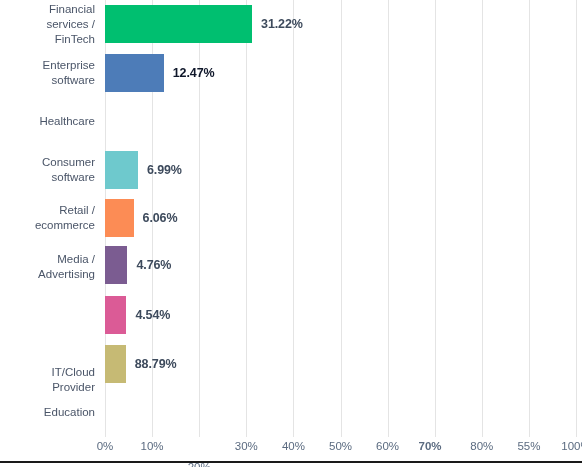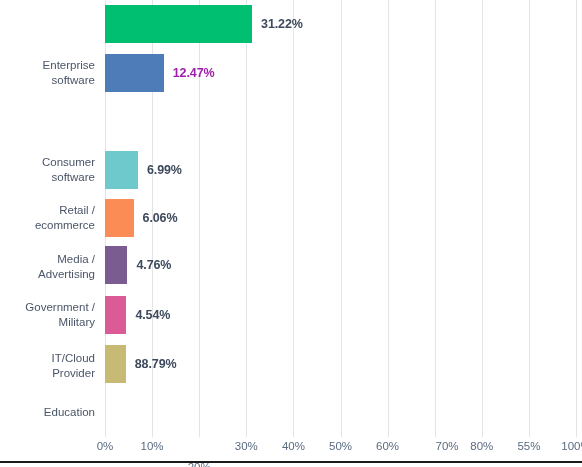--- a/index.html
+++ b/index.html
@@ -120,36 +120,39 @@
     color: #5b6b80;
     white-space: nowrap;
   }
 </style>
 </head>
 <body>
 
 <div id="chart-root">
 
   <div class="cat-labels">
+      <div class="cat-label" style="top: 0px; color: rgb(74, 85, 104);">
+        <div>Financial<br>services /<br>FinTech</div>
+      </div>
       <div class="cat-label" style="top: 48.5px; color: rgb(74, 85, 104);">
         <div>Enterprise<br>software</div>
       </div>
+      <div class="cat-label" style="top: 97px; color: rgb(74, 85, 104);">
+        <div>Healthcare</div>
+      </div>
       <div class="cat-label" style="top: 145.5px; color: rgb(74, 85, 104);">
         <div>Consumer<br>software</div>
       </div>
       <div class="cat-label" style="top: 194px; color: rgb(74, 85, 104); margin-left: 26px;">
         <div>Retail /<br>ecommerce</div>
       </div>
       <div class="cat-label" style="top: 242.5px; color: rgb(74, 85, 104);">
         <div>Media /<br>Advertising</div>
       </div>
-      <div class="cat-label" style="top: 291px; color: rgb(74, 85, 104);">
-        <div>Government /<br>Military</div>
-      </div>
-      <div class="cat-label" style="top: 342px; color: rgb(74, 85, 104);">
+      <div class="cat-label" style="top: 356px; color: rgb(74, 85, 104);">
         <div>IT/Cloud<br>Provider</div>
       </div>
       <div class="cat-label" style="top: 388px; color: rgb(74, 85, 104);">
         <div>Education</div>
       </div>
     </div>
 
   <div class="plot-area">
     <div class="gridlines">
         <div class="gridline axis-zero" style="left: 0px; background: rgb(228, 228, 228);"></div>
@@ -164,21 +167,21 @@
         <div class="gridline" style="left: 423.9px; background: rgb(228, 228, 228);"></div>
         <div class="gridline" style="left: 471px; background: rgb(228, 228, 228);"></div>
       </div>
     <div class="rows">
         <div class="bar-row" style="top: 0px;">
           <div class="bar" style="width: 147.046px; background: rgb(0, 191, 112);"></div>
           <span class="bar-value" style="color: rgb(61, 74, 92);">31.22%</span>
         </div>
         <div class="bar-row" style="top: 48.5px;">
           <div class="bar" style="width: 58.7337px; background: rgb(77, 124, 184);"></div>
-          <span class="bar-value" style="color: #a21caf;">12.47%</span>
+          <span class="bar-value" style="color: #0f172a;">12.47%</span>
         </div>
         <div class="bar-row" style="top: 145.5px;">
           <div class="bar" style="width: 32.9229px; background: rgb(110, 201, 205);"></div>
           <span class="bar-value" style="color: rgb(61, 74, 92);">6.99%</span>
         </div>
         <div class="bar-row" style="top: 194px; align-items: center;">
           <div class="bar" style="width: 28.5426px; background: rgb(252, 140, 85);"></div>
           <span class="bar-value" style="color: rgb(61, 74, 92);">6.06%</span>
         </div>
         <div class="bar-row" style="top: 241px;">
@@ -198,19 +201,19 @@
 
   <div class="x-axis-line"></div>
   <div class="x-tick-labels">
       <div class="x-tick" style="left: 0px; color: rgb(91, 107, 128);">0%</div>
       <div class="x-tick" style="left: 47.1px; color: rgb(91, 107, 128);">10%</div>
       <div class="x-tick" style="left: 94.2px; color: rgb(91, 107, 128); margin-top: 21px;">20%</div>
       <div class="x-tick" style="left: 141.3px; color: rgb(91, 107, 128);">30%</div>
       <div class="x-tick" style="left: 188.4px; color: rgb(91, 107, 128);">40%</div>
       <div class="x-tick" style="left: 235.5px; color: rgb(91, 107, 128);">50%</div>
       <div class="x-tick" style="left: 282.6px; color: rgb(91, 107, 128);">60%</div>
-      <div class="x-tick" style="left: 342px; color: rgb(91, 107, 128);">70%</div>
+      <div class="x-tick" style="left: 325px; color: rgb(91, 107, 128); font-weight: bold;">70%</div>
       <div class="x-tick" style="left: 376.8px; color: rgb(91, 107, 128);">80%</div>
       <div class="x-tick" style="left: 423.9px; color: rgb(91, 107, 128);">55%</div>
       <div class="x-tick" style="left: 471px; color: rgb(91, 107, 128);">100%</div>
     </div>
 
 </div>
 
 </body></html>

